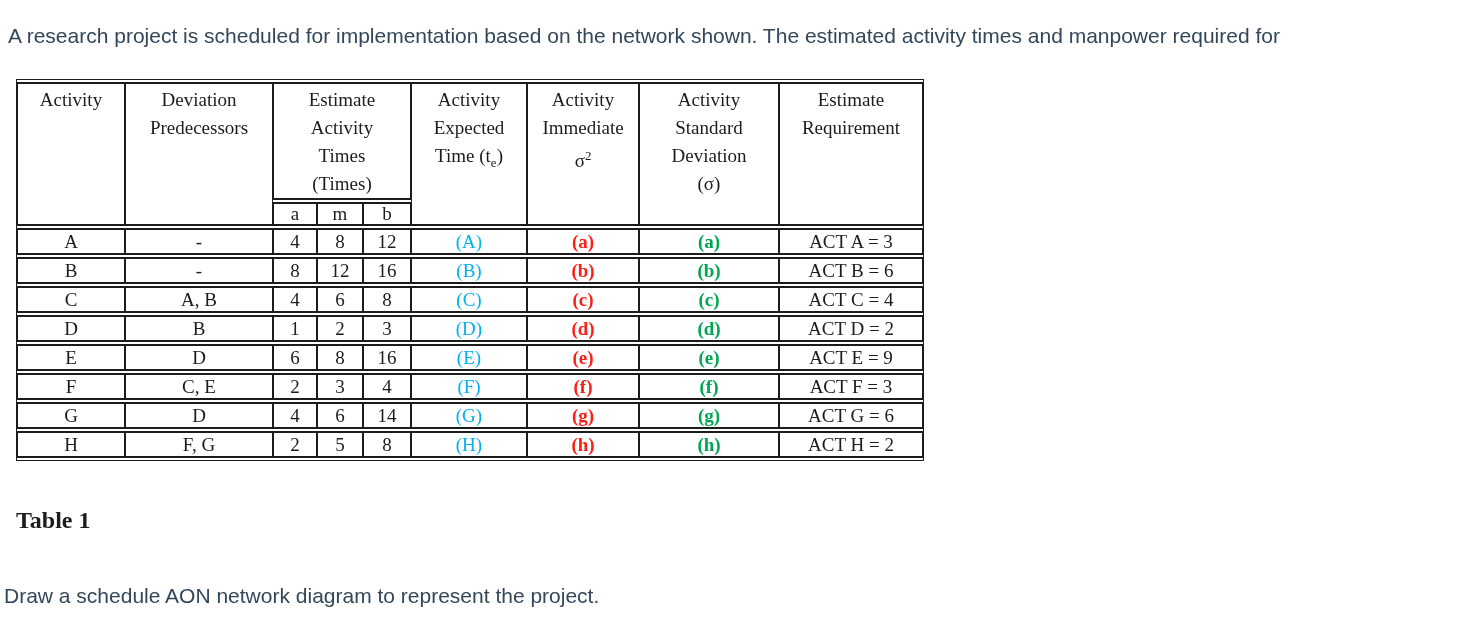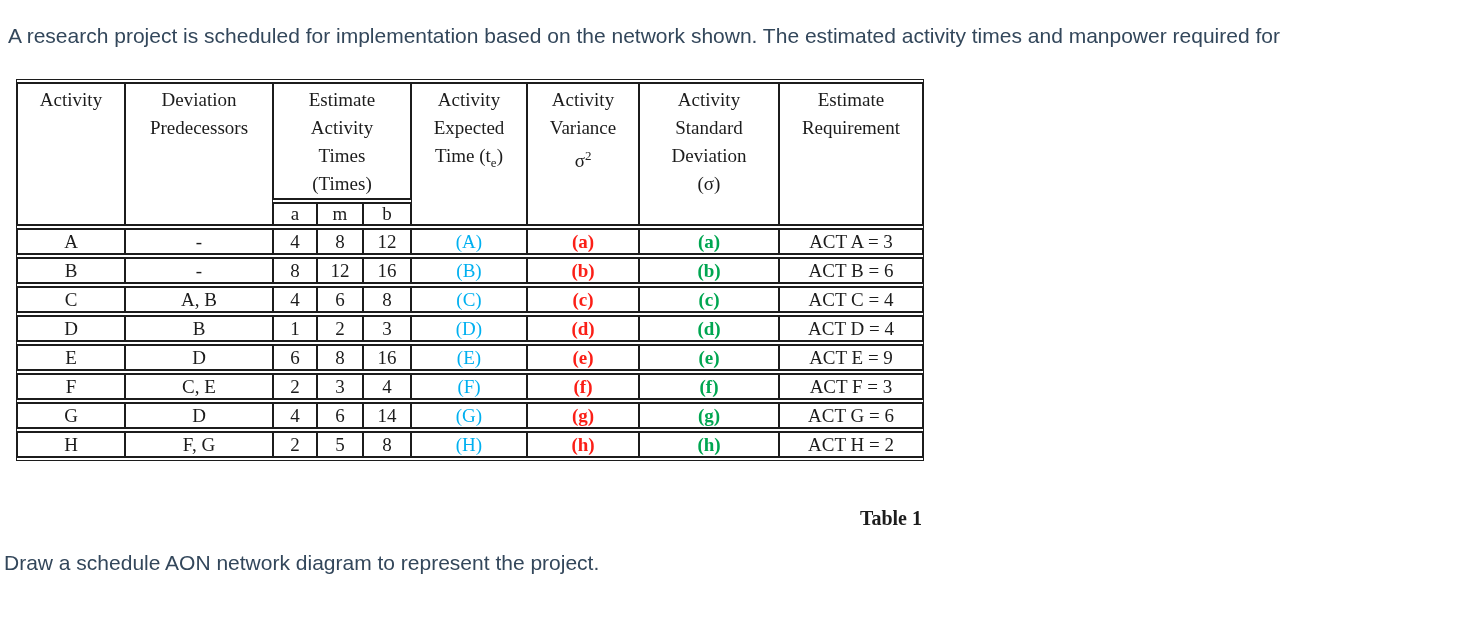--- a/index.html
+++ b/index.html
@@ -64,27 +64,27 @@
   }
   sub { font-size: 13px; }
   sup { font-size: 13px; }
   .c-blue  { color: var(--blue); }
   .c-red   { color: var(--red);  font-weight: bold; }
   .c-green { color: var(--green); font-weight: bold; }
 
   .caption {
     width: 906px;
     margin: 46px 0 0 12px;
-    text-align: right;
+    text-align: left;
     font-family: "Liberation Serif", "DejaVu Serif", serif;
     font-weight: bold;
-    font-size: 20px;
+    font-size: 24px;
     color: var(--table-text);
   }
-  .question { margin: 18px 0 0 0; font-size: 21px; line-height: 30px; }
+  .question { margin: 47px 0 0 0; font-size: 21px; line-height: 30px; }
 </style>
 </head>
 <body>
 
 <div class="page">
 
   <p class="intro">
     <span class="line">A research project is scheduled for implementation based on the network shown. The estimated activity times and manpower required for</span>
   </p>
 
@@ -115,21 +115,21 @@
           <div>Times</div>
           <div>(Times)</div>
         </th>
         <th rowspan="2">
           <div>Activity</div>
           <div>Expected</div>
           <div><span>Time (t</span><sub>e</sub><span>)</span></div>
         </th>
         <th rowspan="2">
           <div>Activity</div>
-          <div>Variance</div>
+          <div>Immediate</div>
           <div><span>σ</span><sup>2</sup></div>
         </th>
         <th rowspan="2">
           <div>Activity</div>
           <div>Standard</div>
           <div>Deviation</div>
           <div>(σ)</div>
         </th>
         <th rowspan="2">
           <div>Estimate</div>
@@ -178,21 +178,21 @@
   </tr>
         <tr>
     <td>D</td>
     <td>B</td>
     <td>1</td>
     <td>2</td>
     <td>3</td>
     <td class="c-blue">(D)</td>
     <td class="c-red">(d)</td>
     <td class="c-green">(d)</td>
-    <td>ACT D = 4</td>
+    <td>ACT D = 2</td>
   </tr>
         <tr>
     <td>E</td>
     <td>D</td>
     <td>6</td>
     <td>8</td>
     <td>16</td>
     <td class="c-blue">(E)</td>
     <td class="c-red">(e)</td>
     <td class="c-green">(e)</td>

